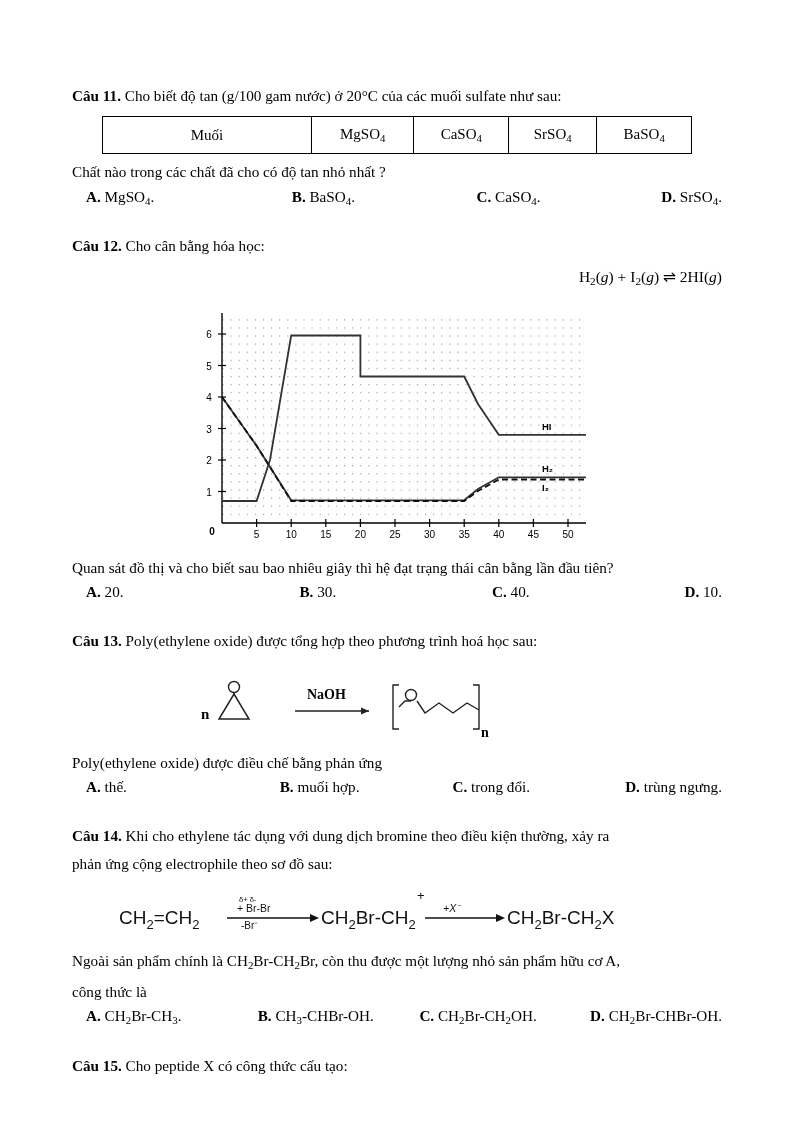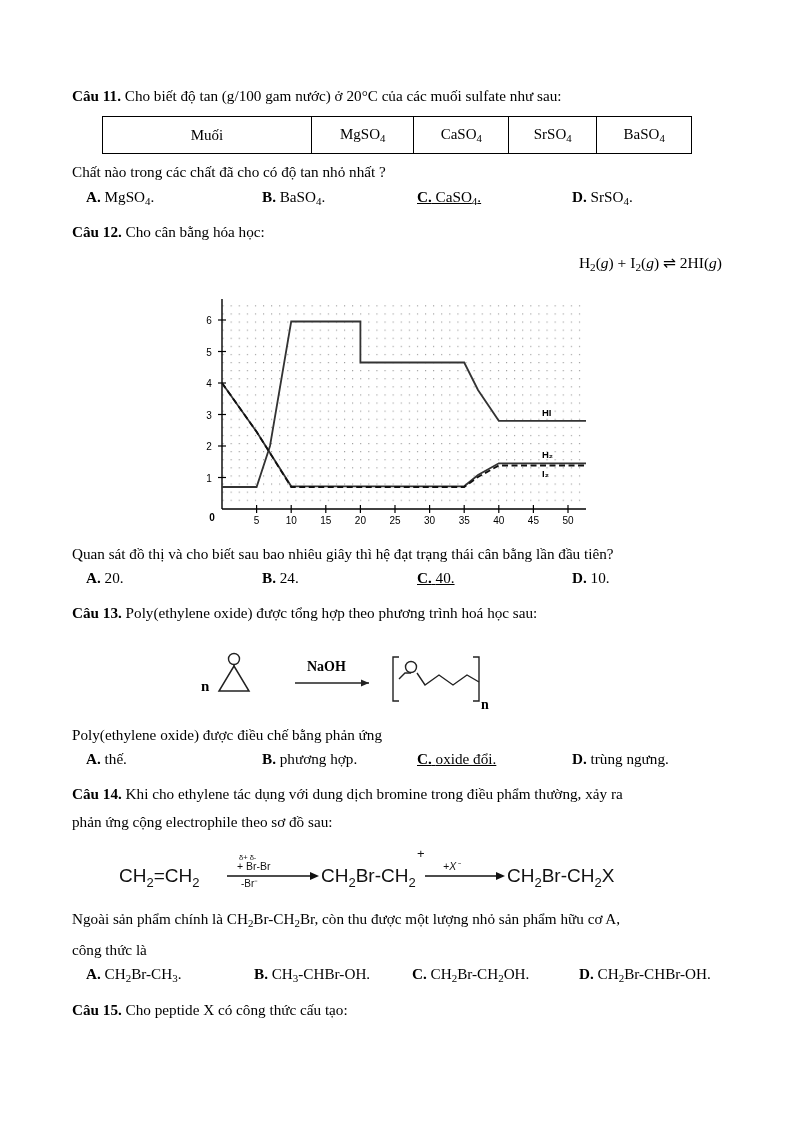--- a/index.html
+++ b/index.html
@@ -24,21 +24,21 @@
   }
   .q-line {
     font-size: 15.2px;
     line-height: 1.55;
     margin: 0 0 4px 0;
   }
   .q-label {
     font-weight: bold;
   }
   .indent-q {
-    margin-top: 14px;
+    margin-top: 28px;
   }
   
   table.salt-table {
     border-collapse: collapse;
     margin: 8px auto 6px auto;
     width: 590px;
     font-size: 15px;
   }
   table.salt-table td {
     border: 1px solid #000;
@@ -51,28 +51,29 @@
     line-height: 1.5;
   }
   sub { font-size: 0.72em; vertical-align: -0.25em; }
 
   
   .ans-row {
     display: flex;
     font-size: 15.2px;
     margin: 3px 0 3px 0;
     padding-left: 14px;
+    justify-content: space-between;
   }
   .ans-row .opt {
     white-space: nowrap;
   }
   .ans-row .opt b { font-weight: bold; }
   .ans-a { width: 176px; }
   .ans-b { width: 155px; }
-  .ans-c { width: 155px; text-decoration: underline; }
+  .ans-c { width: 155px; }
 
   .center-eq {
     text-align: right;
     font-size: 15.5px;
     margin: 10px 0 4px 0;
   }
   .center-eq i { font-style: italic; }
 
   
   .chart-wrap {
@@ -205,21 +206,21 @@
 
       <polyline fill="none" stroke="#111" stroke-width="1.8" stroke-dasharray="6,3.5" points="40,102 74.6,150.8 109.2,206 282.2,206 296,196 316.8,184.5 386,184.5 404,184.5"></polyline>
       <text x="360" y="196" font-family="Liberation Sans, sans-serif" font-size="9.5" font-weight="bold">I₂</text>
     </svg>
   </div>
 
   <p class="q-line">Quan sát đồ thị và cho biết sau bao nhiêu giây thì hệ đạt trạng thái cân bằng lần đầu tiên?</p>
 
   <div class="ans-row">
     <span class="opt ans-a"><b>A.</b> <span>20.</span></span>
-    <span class="opt ans-b"><b>B.</b> <span>24.</span></span>
+    <span class="opt ans-b"><b>B.</b> <span>30.</span></span>
     <span class="opt ans-c"><b>C.</b> <span>40.</span></span>
     <span class="opt"><b>D.</b> <span>10.</span></span>
   </div>
 
   <p class="q-line indent-q">
     <span class="q-label">Câu 13.</span><span> Poly(ethylene oxide) được tổng hợp theo phương trình hoá học sau:</span>
   </p>
 
   <div class="scheme13">
     <svg width="420" height="82" viewBox="0 0 420 82">
@@ -241,27 +242,27 @@
       <circle cx="224" cy="32" r="5.5" fill="none" stroke="#222" stroke-width="1.4"></circle>
       <polyline points="212,44 218,38 224,38" fill="none" stroke="#222" stroke-width="1.4"></polyline>
       <polyline points="230,38 238,50 252,40 266,50 280,40 292,47" fill="none" stroke="#222" stroke-width="1.4"></polyline>
     </svg>
   </div>
 
   <p class="q-line">Poly(ethylene oxide) được điều chế bằng phản ứng</p>
 
   <div class="ans-row">
     <span class="opt ans-a"><b>A.</b> <span>thế.</span></span>
-    <span class="opt ans-b"><b>B.</b> <span>phương hợp.</span></span>
-    <span class="opt ans-c"><b>C.</b> <span>oxide đổi.</span></span>
+    <span class="opt ans-b"><b>B.</b> <span>muối hợp.</span></span>
+    <span class="opt ans-c"><b>C.</b> <span>trong đổi.</span></span>
     <span class="opt"><b>D.</b> <span>trùng ngưng.</span></span>
   </div>
 
   <p class="q-line indent-q">
-    <span class="q-label">Câu 14.</span><span> Khi cho ethylene tác dụng với dung dịch bromine trong điều phẩm thường, xảy ra</span>
+    <span class="q-label">Câu 14.</span><span> Khi cho ethylene tác dụng với dung dịch bromine theo điều kiện thường, xảy ra</span>
   </p>
   <p class="q-line">phản ứng cộng electrophile theo sơ đồ sau:</p>
 
   <div class="scheme14">
     <svg width="560" height="58" viewBox="0 0 560 58">
       <g font-family="Liberation Sans, sans-serif" font-size="19" fill="#111">
         <text x="2" y="40">CH<tspan font-size="13" dy="5">2</tspan><tspan dy="-5">=CH</tspan><tspan font-size="13" dy="5">2</tspan></text>
         <text x="204" y="40">CH<tspan font-size="13" dy="5">2</tspan><tspan dy="-5">Br-CH</tspan><tspan font-size="13" dy="5">2</tspan></text>
         <text x="390" y="40">CH<tspan font-size="13" dy="5">2</tspan><tspan dy="-5">Br-CH</tspan><tspan font-size="13" dy="5">2</tspan><tspan dy="-5">X</tspan></text>
       </g>

